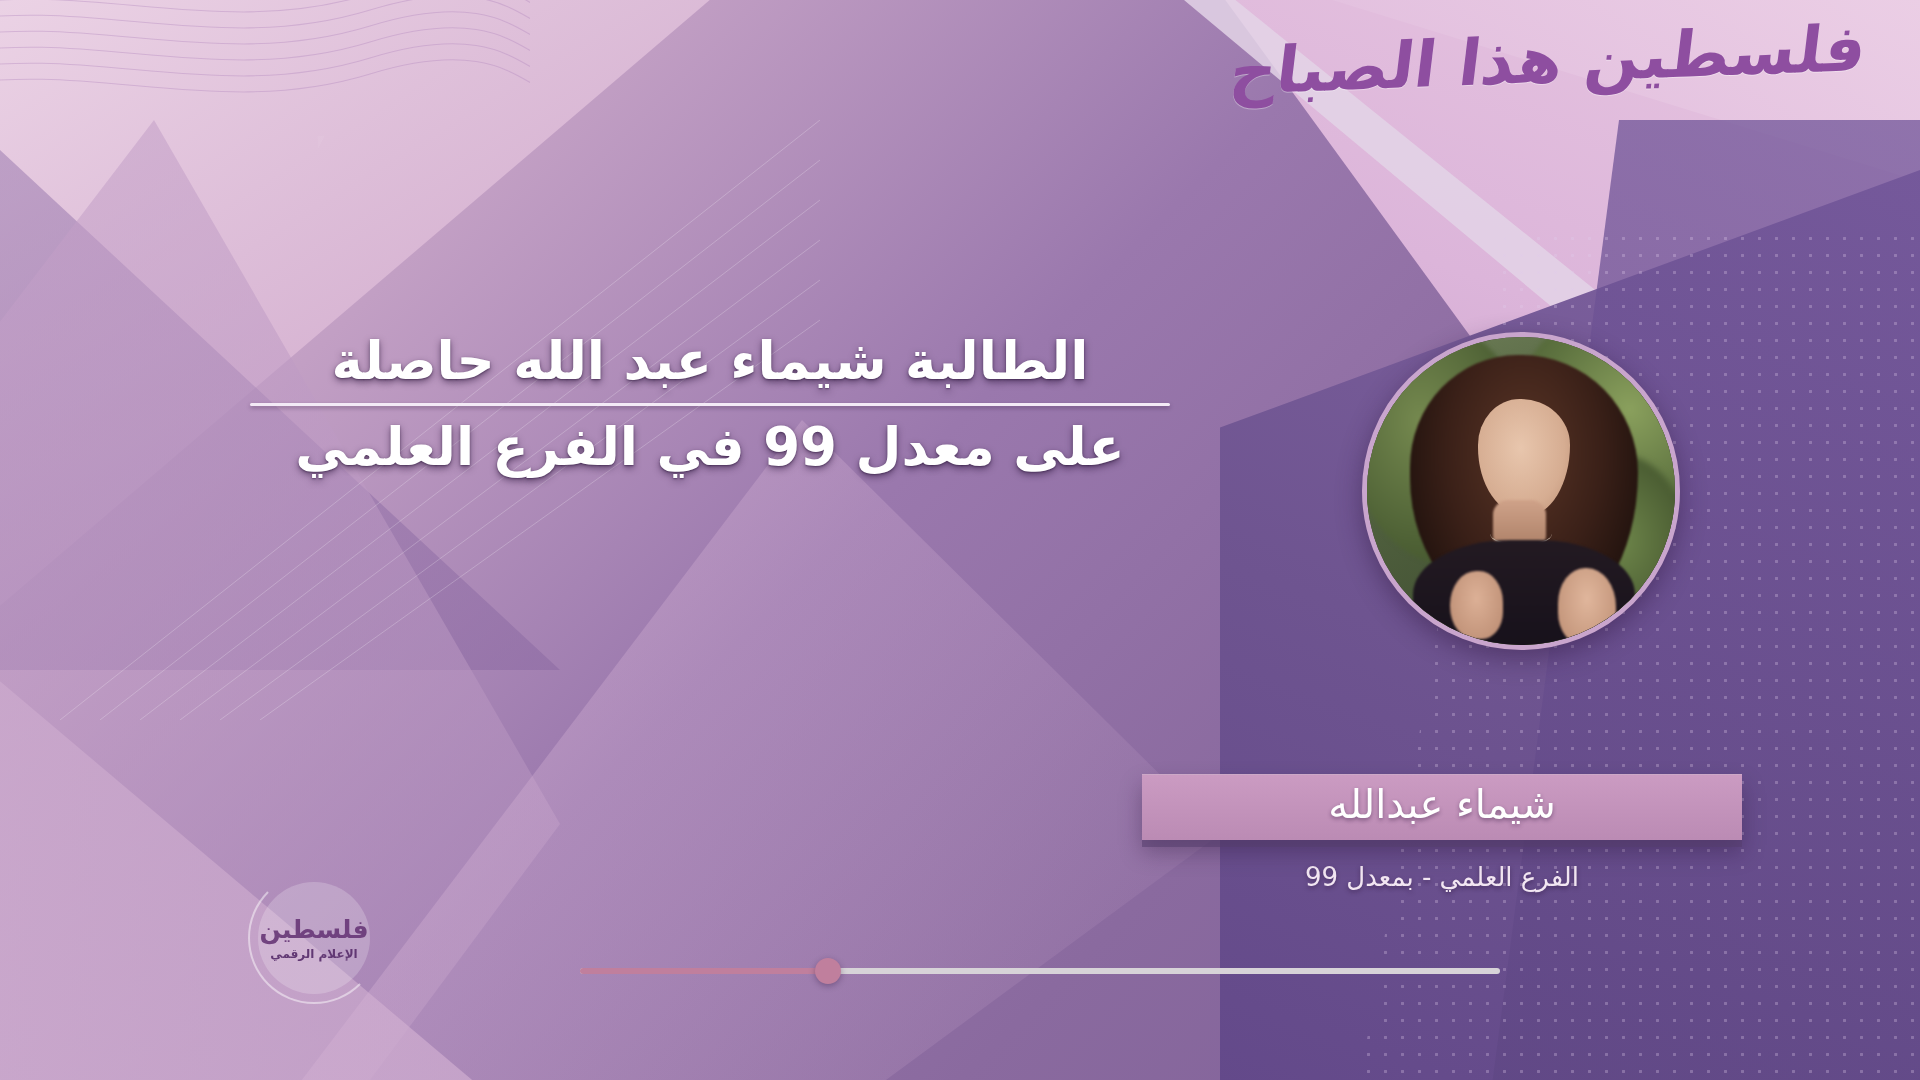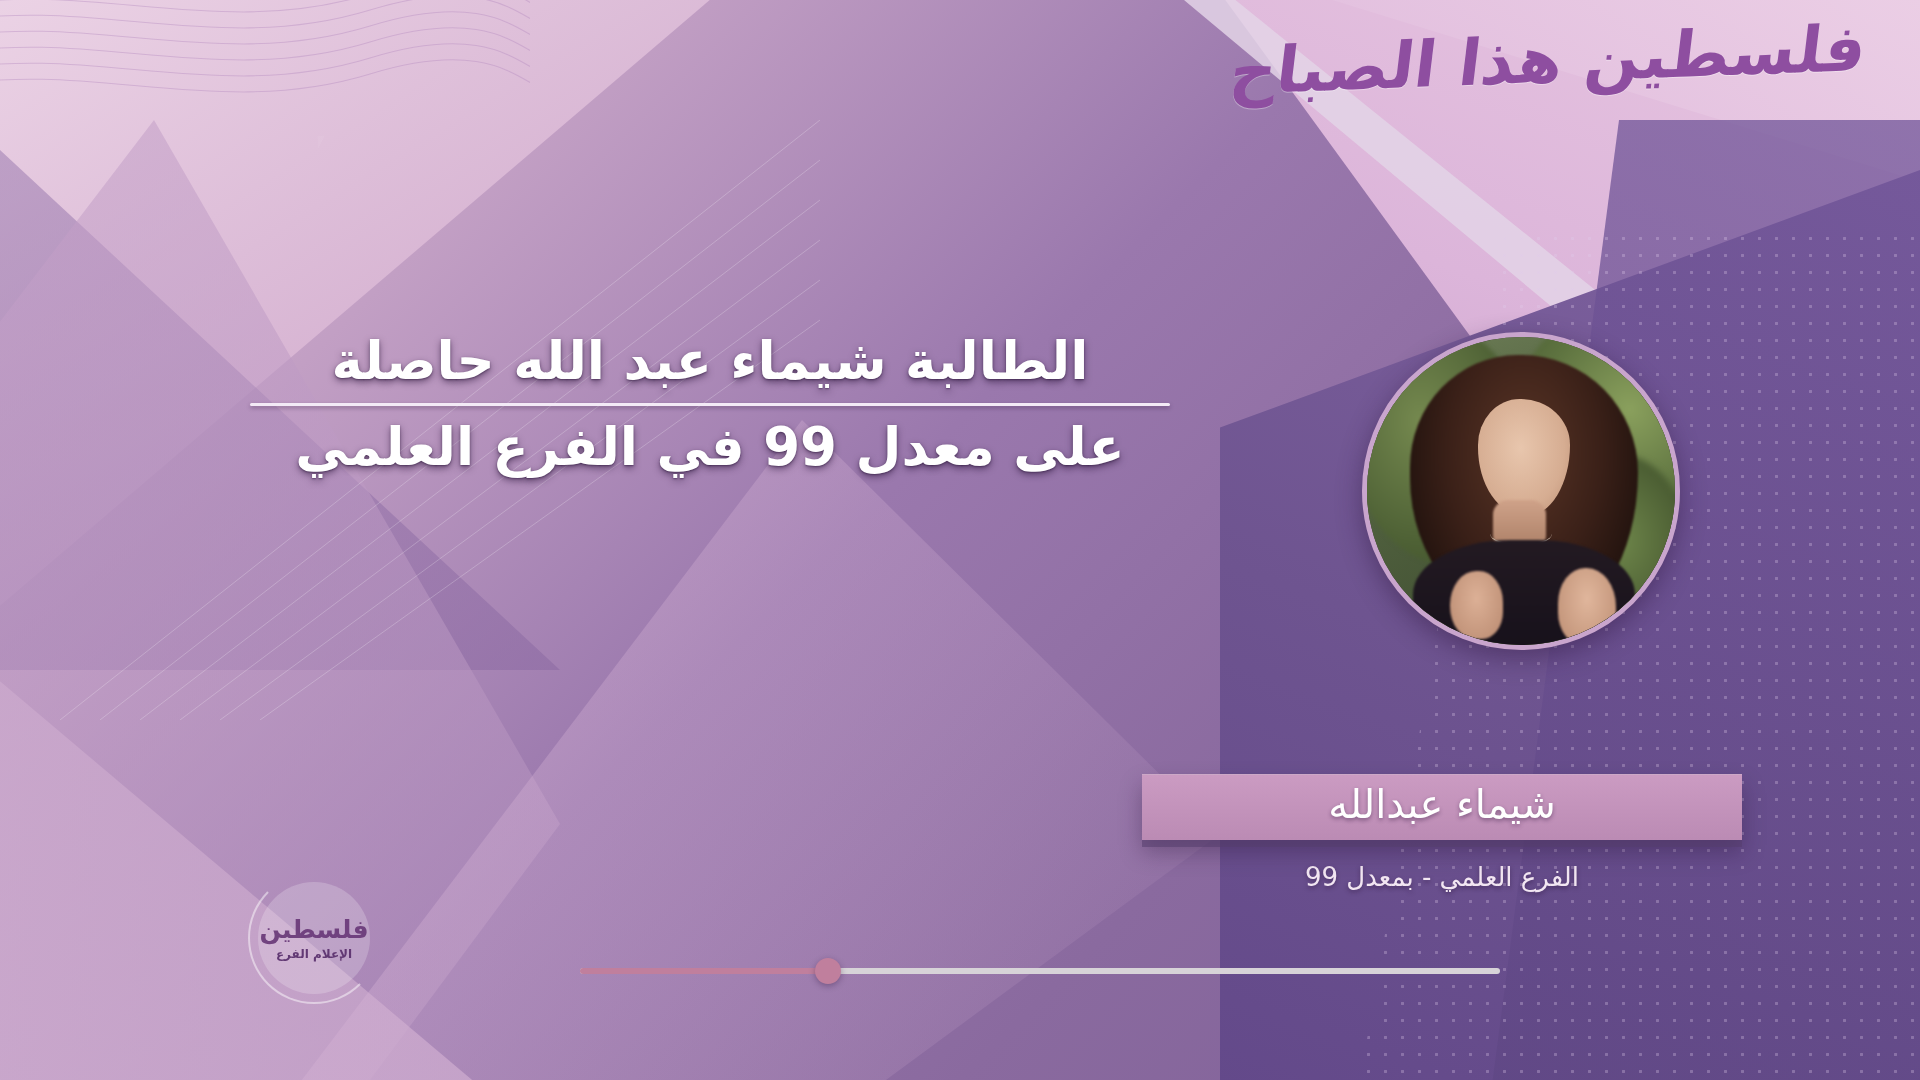--- a/index.html
+++ b/index.html
@@ -383,16 +383,16 @@
 
   <div class="progress-wrap">
     <div class="progress-track"></div>
     <div class="progress-fill" id="pfill" style="width: 27%;"></div>
     <div class="progress-knob" id="pknob" style="left: calc(27% - 13px);"></div>
   </div>
 
   <div class="watermark">
     <div class="wm-arc"></div>
     <div class="wm-top">فلسطين</div>
-    <div class="wm-bottom">الإعلام الفرع</div>
+    <div class="wm-bottom">الإعلام الرقمي</div>
   </div>
 
 </div>
 
 </body></html>

